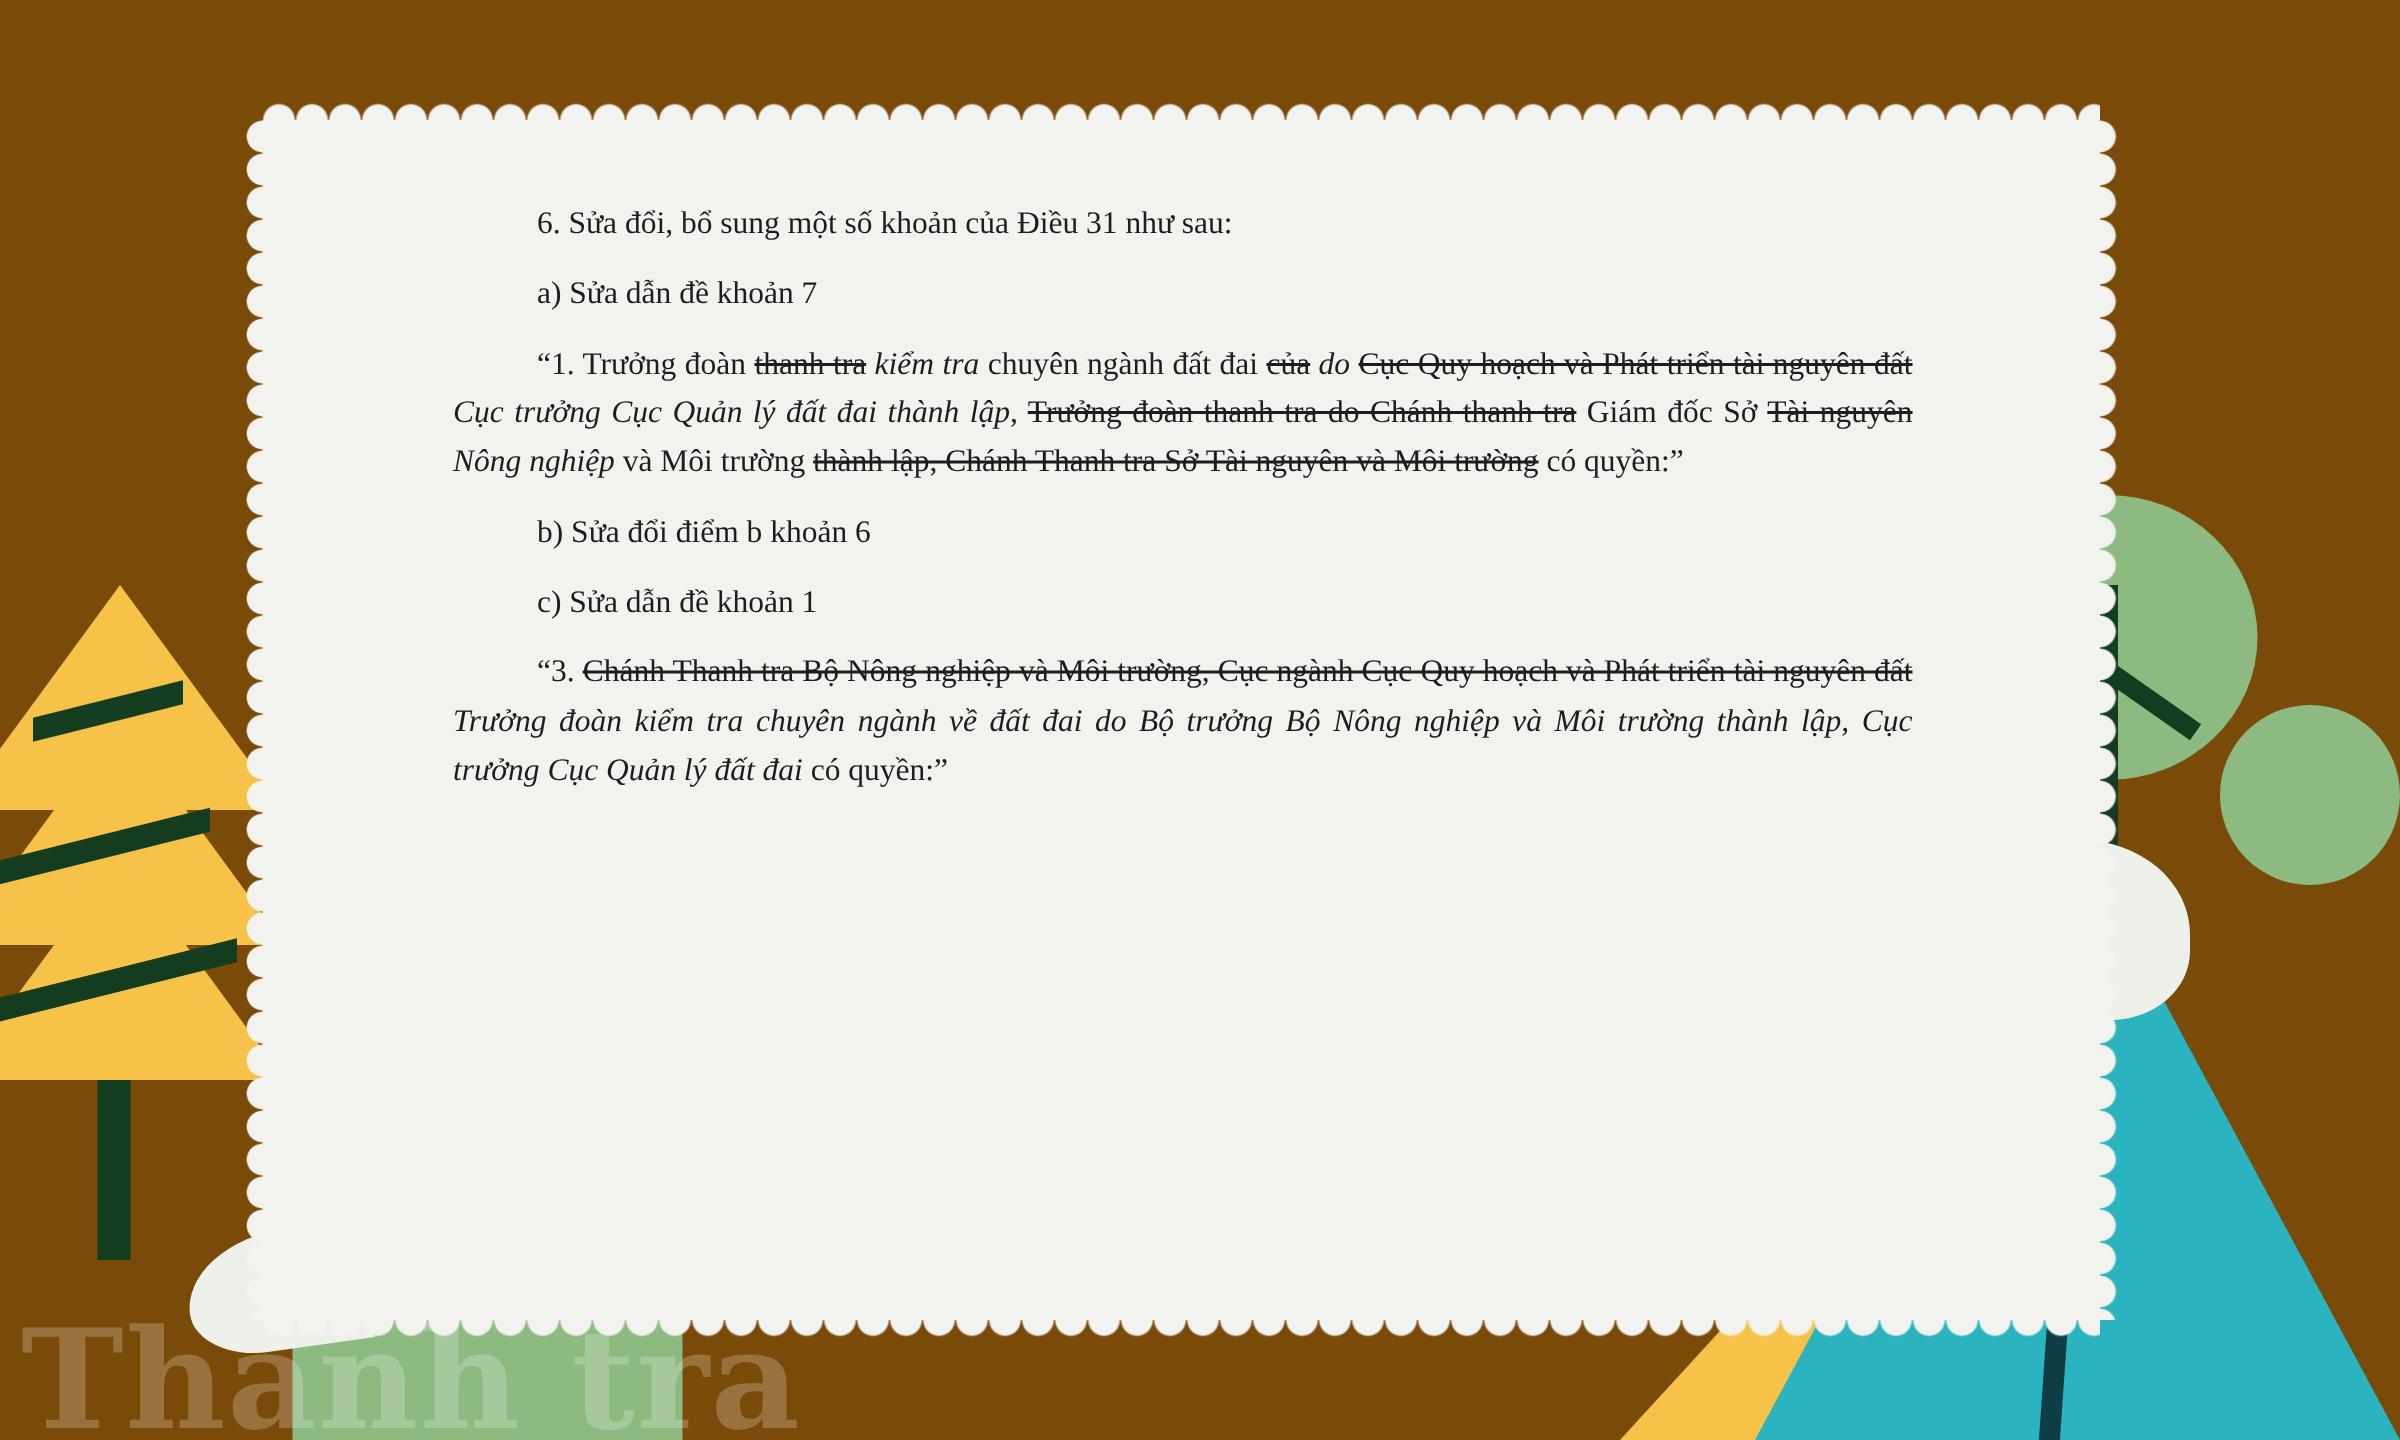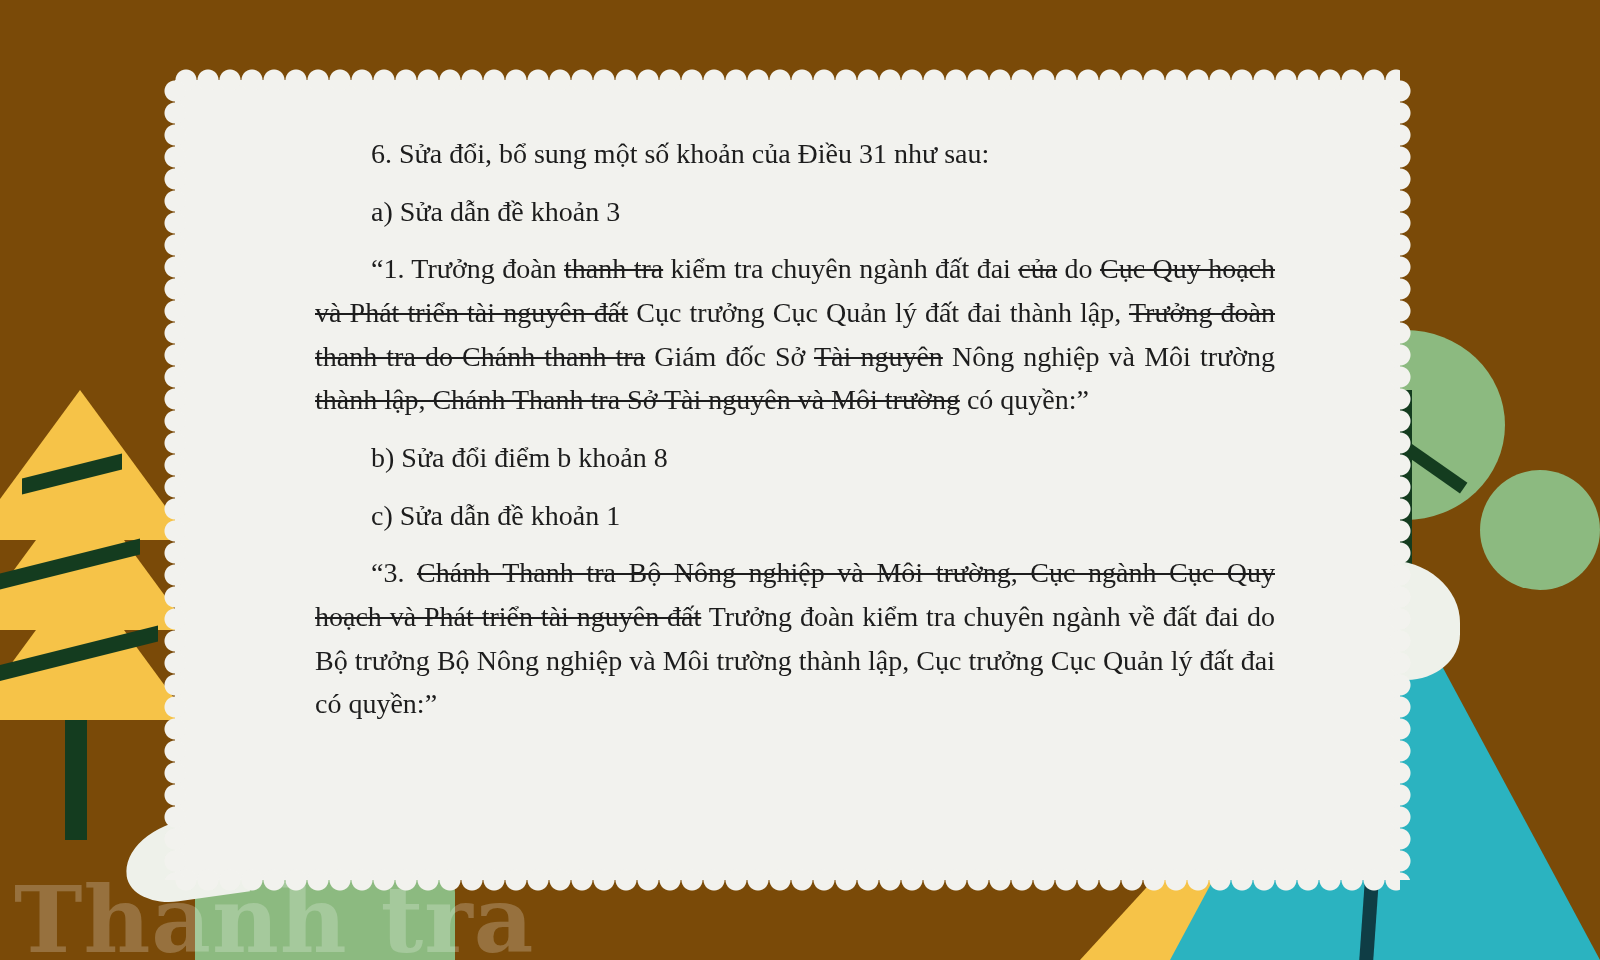--- a/index.html
+++ b/index.html
@@ -75,27 +75,27 @@
     background-image:radial-gradient(circle 11px at 11px 11px,#f2f2ee 10px,transparent 11px);
     background-size:22px 22px;}
   .sc-left{top:0;bottom:0;left:-11px;width:22px;
     background-image:radial-gradient(circle 11px at 11px 11px,#f2f2ee 10px,transparent 11px);
     background-size:22px 22px;}
   .sc-right{top:0;bottom:0;right:-11px;width:22px;
     background-image:radial-gradient(circle 11px at 11px 11px,#f2f2ee 10px,transparent 11px);
     background-size:22px 22px;}
 
   .doc{
-    position:absolute;left:140px;right:125px;top:52px;
-    font-size:28px;line-height:1.56;color:#1d1d1d;
+    position:absolute;left:127px;right:125px;top:52px;
+    font-size:21px;line-height:1.56;color:#1d1d1d;
     text-align:justify;
   }
   .doc p{margin:0 0 14px 0;text-indent:56px;}
   .strike{text-decoration:line-through;text-decoration-thickness:2px;}
-  .ital{}
+  .ital{font-style:italic;}
 </style>
 </head>
 <body>
 
 <div class="stage">
 
   <div class="deco pine">
     <div class="trunk"></div>
     <div class="tri t3"></div>
     <div class="tri t2"></div>
@@ -138,21 +138,21 @@
 
   <div class="paper-wrap">
     <div class="paper"></div>
     <div class="scallop sc-top"></div>
     <div class="scallop sc-bottom"></div>
     <div class="scallop sc-left"></div>
     <div class="scallop sc-right"></div>
 
     <div class="doc" id="doc-body">
         <p><span>6. Sửa đổi, bổ sung một số khoản của Điều 31 như sau:</span></p>
-        <p><span>a) Sửa dẫn đề khoản 3</span></p>
+        <p><span>a) Sửa dẫn đề khoản 7</span></p>
         <p><span>“1. Trưởng đoàn </span><span class="strike">thanh tra</span><span> </span><span class="ital">kiểm tra</span><span> chuyên ngành đất đai </span><span class="strike">của</span><span> </span><span class="ital">do</span><span> </span><span class="strike">Cục Quy hoạch và Phát triển tài nguyên đất</span><span> </span><span class="ital">Cục trưởng Cục Quản lý đất đai thành lập</span><span>, </span><span class="strike">Trưởng đoàn thanh tra do Chánh thanh tra</span><span> Giám đốc Sở </span><span class="strike">Tài nguyên</span><span> </span><span class="ital">Nông nghiệp</span><span> và Môi trường </span><span class="strike">thành lập, Chánh Thanh tra Sở Tài nguyên và Môi trường</span><span> có quyền:”</span></p>
-        <p><span>b) Sửa đổi điểm b khoản 8</span></p>
+        <p><span>b) Sửa đổi điểm b khoản 6</span></p>
         <p><span>c) Sửa dẫn đề khoản 1</span></p>
         <p><span>“3. </span><span class="strike">Chánh Thanh tra Bộ Nông nghiệp và Môi trường, Cục ngành Cục Quy hoạch và Phát triển tài nguyên đất</span><span> </span><span class="ital">Trưởng đoàn kiểm tra chuyên ngành về đất đai do Bộ trưởng Bộ Nông nghiệp và Môi trường thành lập, Cục trưởng Cục Quản lý đất đai</span><span> có quyền:”</span></p>
       </div>
   </div>
 
 </div>
 
 </body></html>

